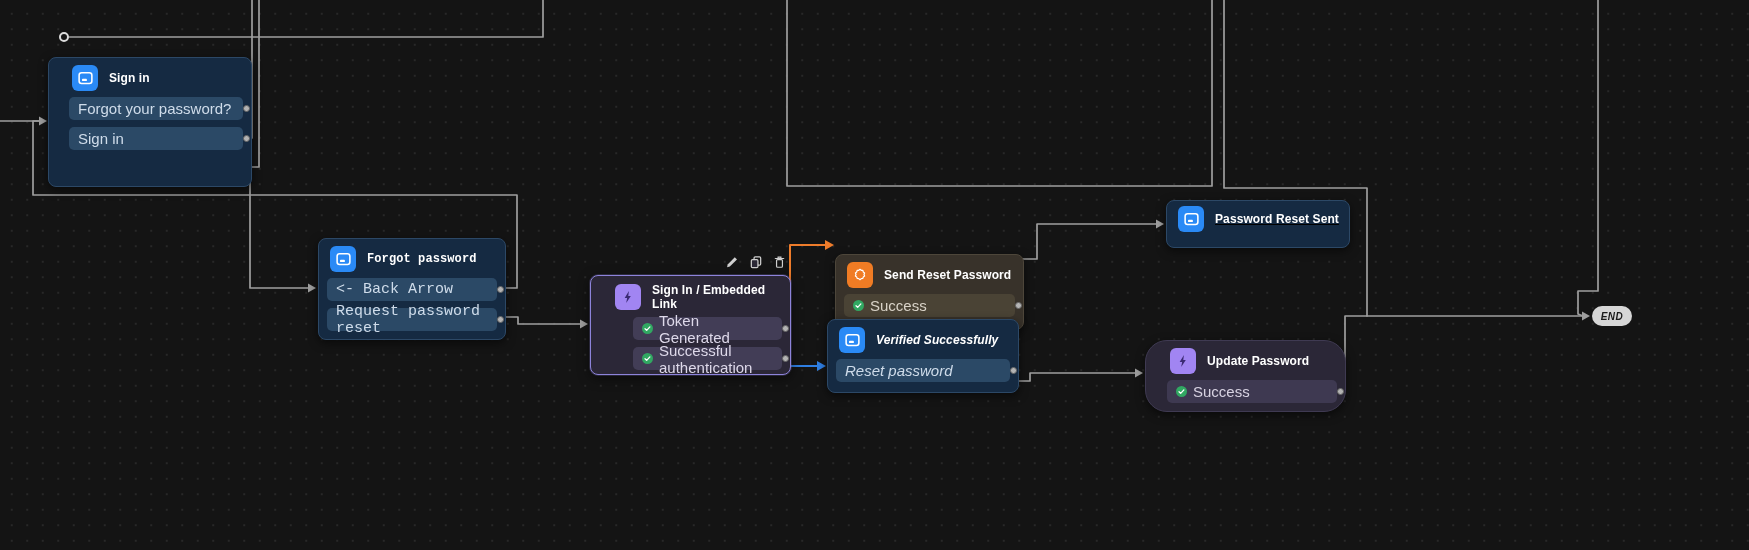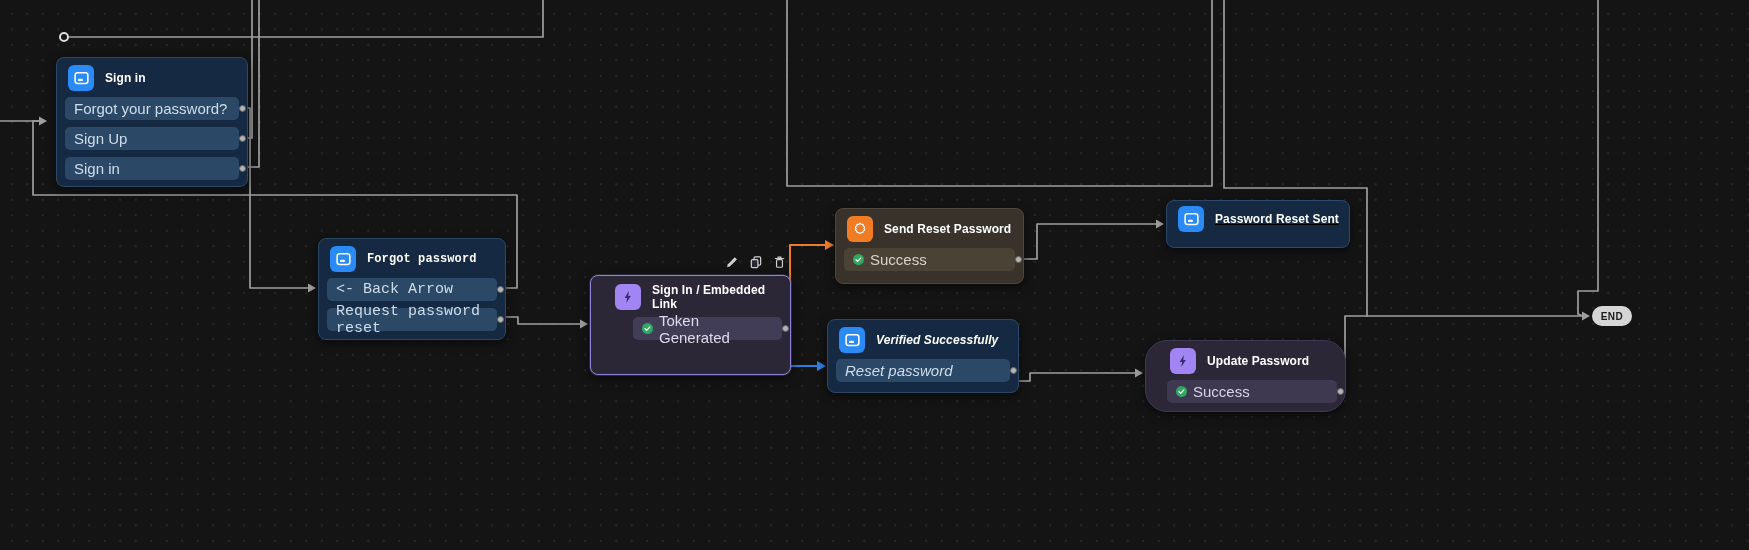--- a/index.html
+++ b/index.html
@@ -6,21 +6,21 @@
     background:#131313;font-family:"Liberation Sans",sans-serif;}
   .canvas{position:absolute;inset:0;width:1749px;height:550px;
     background-color:#141414;
     background-image:radial-gradient(circle,#282828 1.1px,transparent 1.5px);
     background-size:15.5px 15.5px;background-position:4px 6px;}
   svg.edges{position:absolute;left:0;top:0;width:1749px;height:550px;}
 
   .node{position:absolute;border-radius:8px;box-shadow:0 3px 10px rgba(0,0,0,.55);}
   .node-navy{background:#152a42;border:1px solid #2c4866;}
   .node-plum{background:#2b2737;border:1px solid #3f3a52;padding-left:13px;}
-  .node-warm{background:#38322a;border:1px solid #4d463a;}
+  .node-warm{background:#38322a;border:1px solid #4d463a;margin-top:46px;}
   .node-selected{border:1.5px solid #8d83da;box-shadow:0 0 0 1px rgba(141,131,218,.22),0 3px 12px rgba(0,0,0,.55);}
 
   .node-header{display:flex;align-items:center;padding:7px 8px 6px 11px;}
   .node-icon{width:26px;height:26px;border-radius:6px;flex:0 0 26px;
     display:flex;align-items:center;justify-content:center;}
   .icon-blue{background:#2a8af6;}
   .icon-purple{background:#a185f2;}
   .icon-orange{background:#f07c24;}
   .node-title{margin-left:11px;font-size:12px;font-weight:bold;color:#ffffff;letter-spacing:.1px;}
 
@@ -34,21 +34,21 @@
   .port{position:absolute;right:-7px;top:calc(50% - 3.5px);width:7px;height:7px;
     border-radius:50%;background:#b4b4b4;border:1px solid #646464;box-sizing:border-box;}
 
   .check{width:11px;height:11px;flex:0 0 11px;margin-right:6px;display:inline-flex;}
 
   .sel-toolbar{position:absolute;left:724px;top:254px;display:flex;gap:9px;align-items:center;}
   .sel-toolbar .tb{width:15px;height:15px;display:flex;align-items:center;justify-content:center;cursor:pointer;}
 
   .end-pill{position:absolute;left:1592px;top:306px;width:40px;height:20px;border-radius:10px;
     background:#d6d6d6;display:flex;align-items:center;justify-content:center;
-    font-size:10px;font-weight:bold;color:#1b1b1b;letter-spacing:.5px;}
+    font-size:10px;font-weight:bold;color:#1b1b1b;letter-spacing:.5px;font-style:italic;}
 </style>
 </head>
 <body>
 
 <div class="canvas">
 
   <svg class="edges">
 
     <path fill="none" stroke-width="1.7" stroke-linejoin="round" stroke-linecap="round" d="M 787 -3 V 186 H 1212 V -3" stroke="#9e9e9e"></path>
     <path fill="none" stroke-width="1.7" stroke-linejoin="round" stroke-linecap="round" d="M 1224 -3 V 188 H 1367 V 316" stroke="#9e9e9e"></path>
@@ -79,36 +79,32 @@
     <path d="M 316 288 l -8 -4.5 v 9 z" fill="#9e9e9e"></path>
     <path d="M 47 121 l -8 -4.5 v 9 z" fill="#9e9e9e"></path>
     <path d="M 588 324 l -8 -4.5 v 9 z" fill="#9e9e9e"></path>
     <path d="M 834 245 l -9 -5 v 10 z" fill="#ee7c2b"></path>
     <path d="M 826 366 l -9 -5 v 10 z" fill="#2f7fe3"></path>
     <path d="M 1164 224 l -8 -4.5 v 9 z" fill="#9e9e9e"></path>
     <path d="M 1143 373 l -8 -4.5 v 9 z" fill="#9e9e9e"></path>
     <path d="M 1590 316 l -8 -4.5 v 9 z" fill="#9e9e9e"></path>
   </svg>
 
-  <div class="node node-navy rows-navy" style="left:56px;top:57px;width:190px;height:128px;">
+  <div class="node node-navy rows-navy" style="left:48px;top:57px;width:190px;height:128px;padding-left:12px;">
     <div class="node-header">
       <span class="node-icon icon-blue">
         <svg width="17" height="17" viewBox="0 0 24 24">
             <rect x="3" y="4" width="18" height="15" rx="3.5" fill="none" stroke="#fff" stroke-width="2.2"></rect>
             <rect x="7" y="12.5" width="7" height="3.2" rx="1.2" fill="#fff"></rect>
           </svg>
       </span>
       <span class="node-title">Sign in</span>
     </div>
     <div class="node-row">
       <span>Forgot your password?</span>
-      <span class="port"></span>
-    </div>
-    <div class="node-row">
-      <span>Sign Up</span>
       <span class="port"></span>
     </div>
     <div class="node-row">
       <span>Sign in</span>
       <span class="port"></span>
     </div>
   </div>
 
   <div class="node node-navy rows-navy" style="left:318px;top:238px;width:186px;height:100px;font-family:Liberation Mono, monospace;">
     <div class="node-header">
@@ -163,20 +159,30 @@
     <div class="node-row">
       <span class="check">
         <svg width="11" height="11" viewBox="0 0 12 12">
             <circle cx="6" cy="6" r="6" fill="#31a862"></circle>
             <path d="M3.3 6.2l1.8 1.8 3.5-3.8" stroke="#fff" stroke-width="1.4" fill="none" stroke-linecap="round" stroke-linejoin="round"></path>
           </svg>
       </span>
       <span>Token Generated</span>
       <span class="port"></span>
     </div>
+    <div class="node-row">
+      <span class="check">
+        <svg width="11" height="11" viewBox="0 0 12 12">
+            <circle cx="6" cy="6" r="6" fill="#31a862"></circle>
+            <path d="M3.3 6.2l1.8 1.8 3.5-3.8" stroke="#fff" stroke-width="1.4" fill="none" stroke-linecap="round" stroke-linejoin="round"></path>
+          </svg>
+      </span>
+      <span>Successful authentication</span>
+      <span class="port"></span>
+    </div>
   </div>
 
   <div class="node node-warm rows-warm" style="left:835px;top:208px;width:187px;height:74px;">
     <div class="node-header">
       <span class="node-icon icon-orange">
         <svg width="16" height="16" viewBox="0 0 24 24">
             <path d="M12 3.4l1.9 1.6 2.4.2.6 2.3 2 1.4-.9 2.3.9 2.3-2 1.4-.6 2.3-2.4.2-1.9 1.6-1.9-1.6-2.4-.2-.6-2.3-2-1.4.9-2.3-.9-2.3 2-1.4.6-2.3 2.4-.2z" fill="none" stroke="#fff" stroke-width="1.8" stroke-linejoin="round"></path>
           </svg>
       </span>
       <span class="node-title">Send Reset Password</span>

